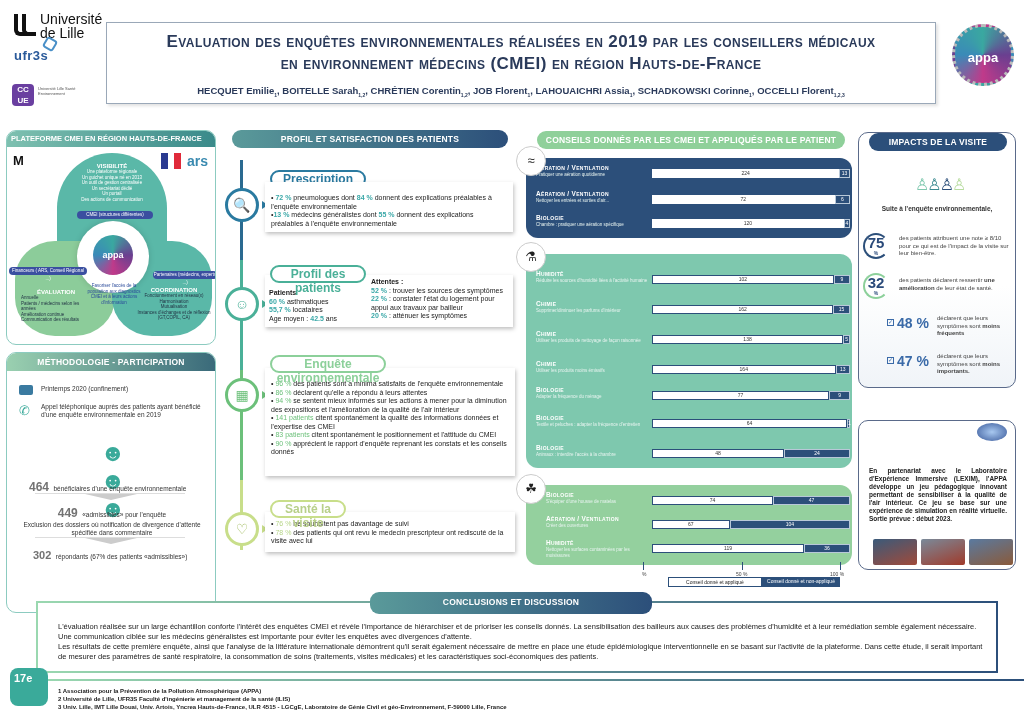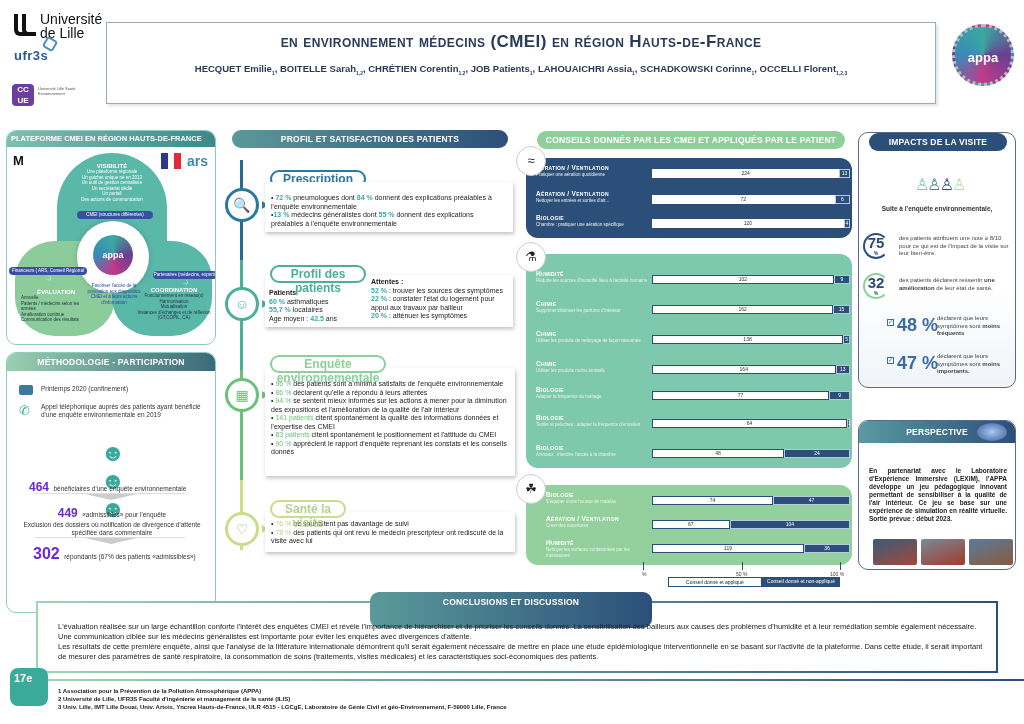--- a/index.html
+++ b/index.html
@@ -37,21 +37,21 @@
   .plat-h { font-size: 6px; font-weight: bold; color: #fff; text-align: center; }
   .plat-chip { height: 8px; border-radius: 4px; background: #3a4fa0; color: #fff; font-size: 4.5px; line-height: 8px; text-align: center; }
   .plat-m { left: 6px; top: 22px; font-size: 13px; font-weight: bold; color: #111; }
   .plat-ars { left: 180px; top: 22px; font-size: 14px; font-weight: bold; color: #3a8ab0; }
   .plat-fr { left: 154px; top: 22px; width: 20px; height: 16px; background: linear-gradient(90deg,#2a3a90 33%,#fff 33%,#fff 66%,#e02a3a 66%); }
   .method-panel { left: 6px; top: 352px; width: 210px; height: 261px; border: 1.5px solid #8ccbc0; border-radius: 10px; background: #fff; }
   .m-row { font-size: 6.5px; color: #333; line-height: 8px; }
   .m-icon { width: 14px; height: 10px; border-radius: 2px; background: #3a7aa0; }
   .m-phone { color: #3aaa9a; font-size: 13px; }
   .people-icon { left: 84px; top: 86px; width: 44px; height: 28px; color: #3aaa9a; font-size: 24px; text-align: center; }
-  .big-num { font-weight: bold; color: #6d28d9; }
+  .big-num { font-weight: bold; color: #737373; }
   .arrow-down { width: 0; height: 0; border-left: 26px solid transparent; border-right: 26px solid transparent; border-top: 6px solid #ccc; }
   .divider-line { height: 1px; background: #ddd; }
   
   .timeline-v { width: 3px; }
   .circle-icon { width: 34px; height: 34px; border-radius: 50%; border: 3px solid; background: #fff; text-align:center; line-height: 28px; font-size: 14px; }
   .subpill { height: 18px; border-radius: 9px; border: 2px solid; background: #fff; font-size: 12px; font-weight: bold; text-align: center; line-height: 14px; }
   .card { background: #fff; box-shadow: 1px 2px 4px rgba(0,0,0,0.25); padding: 4px 6px; font-size: 7px; line-height: 8.5px; color: #222; }
   .hl-blue { color: #3aa8a8; font-weight: bold; }
   .hl-green { color: #6cc07a; }
   .hl-lime { color: #b8d68a; }
@@ -66,21 +66,21 @@
   .bar-b { background: #2c4f7a; border: 1px solid #b8c8d8; font-size: 5px; text-align: center; line-height: 7px; color: #fff; }
   .chart-icon { width: 30px; height: 30px; border-radius: 50%; background: #fff; border: 1.5px solid #ccc; font-size: 13px; text-align:center; line-height:27px; }
   .axis-tick { width: 1px; height: 8px; background: #2c4f7a; }
   .axis-lbl { font-size: 5px; color: #444; }
   .legend-box { height: 10px; font-size: 5px; line-height: 9px; text-align: center; }
   
   .impact-panel { left: 858px; top: 132px; width: 158px; height: 256px; border: 1.5px solid #5a6a8a; border-radius: 10px; background: linear-gradient(180deg,#fff 60%,#f0f4f8); }
   .ring { width: 26px; height: 26px; border-radius: 50%; border: 2.5px solid; border-right-color: transparent !important; text-align: center; font-weight: bold; color: #2a4a7a; font-size: 15px; line-height: 16px; }
   .ring small { display:block; font-size: 5px; line-height: 4px; }
   .imp-txt { font-size: 6px; color: #444; line-height: 7.5px; }
-  .imp-pct { font-size: 18px; font-weight: bold; color: #3a6aa8; }
+  .imp-pct { font-size: 14px; font-weight: bold; color: #3a6aa8; }
   .chk { width: 7px; height: 7px; border: 1px solid #3a6aa8; font-size: 6px; line-height: 5px; text-align:center; color:#3a6aa8; }
   .persp-panel { left: 858px; top: 420px; width: 158px; height: 150px; border: 1.5px solid #5a6a8a; border-radius: 10px; background: #fff; }
   .persp-text { font-size: 6.5px; font-weight: bold; color: #222; line-height: 8px; text-align: justify; }
   .thumb { width: 44px; height: 26px; border-radius: 2px; }
   
   .concl-panel { left: 36px; top: 601px; width: 962px; height: 72px; border: 2px solid; border-image: linear-gradient(90deg,#9ad8b0,#2c4f7a) 1; border-top: none; border-radius: 10px; background: #fff; }
   .concl-line { left: 36px; top: 601px; width: 962px; height: 2px; background: linear-gradient(90deg,#9ad8b0,#2c4f7a); }
   .concl-text { font-size: 7.5px; color: #222; line-height: 10px; }
   .footer-line { left: 42px; top: 679px; width: 982px; height: 2px; background: linear-gradient(90deg,#9ad8b0,#2c4f7a); }
   .foot-logo { left: 10px; top: 668px; width: 38px; height: 38px; background: #3aaa9a; border-radius: 8px; color: #fff; font-size: 11px; font-weight:bold; padding: 4px; }
@@ -92,26 +92,27 @@
 <div class="abs logo-ul">
   <div class="mark"></div>
   <div class="mark2"></div>
   <div class="txt">Université<br>de Lille</div>
 </div>
 <div class="abs logo-ufr"><span>ufr3s</span><div class="hex"></div></div>
 <div class="abs logo-cc">CC<br>UE</div>
 <div class="abs logo-cc-txt">Université Lille Santé Environnement</div>
 
 <div class="abs title-box">
+  <div class="title-line">Evaluation des enquêtes environnementales réalisées en 2019 par les conseillers médicaux</div>
   <div class="title-line">en environnement médecins (CMEI) en région Hauts-de-France</div>
   <div class="authors">
     <span>HECQUET Emilie</span><sub>1</sub>,
     <span>BOITELLE Sarah</span><sub>1,2</sub>,
     <span>CHRÉTIEN Corentin</span><sub>1,2</sub>,
-    <span>JOB Patients</span><sub>1</sub>,
+    <span>JOB Florent</span><sub>1</sub>,
     <span>LAHOUAICHRI Assia</span><sub>1</sub>,
     <span>SCHADKOWSKI Corinne</span><sub>1</sub>,
     <span>OCCELLI Florent</span><sub>1,2,3</sub>
   </div>
 </div>
 <div class="abs appa-logo">appa</div>
 
 <div class="abs plat-panel">
   <div class="abs plat-head">PLATEFORME CMEI EN RÉGION HAUTS-DE-FRANCE</div>
   <div class="abs plat-m">M</div>
@@ -165,21 +166,21 @@
   <div class="abs divider-line" style="left:28px;top:140px;width:150px;"></div>
   <div class="abs arrow-down" style="left:78px;top:141px;"></div>
   <div class="abs" style="left:10px;top:150px;width:190px;text-align:center;">
     <span class="big-num" style="font-size:12px;">449</span>
     <span class="m-row">«admissibles» pour l'enquête</span>
     <div class="m-row">Exclusion des dossiers où notification de divergence d'attente spécifiée dans commentaire</div>
   </div>
   <div class="abs divider-line" style="left:28px;top:184px;width:150px;"></div>
   <div class="abs arrow-down" style="left:78px;top:185px;"></div>
   <div class="abs" style="left:26px;top:192px;width:190px;">
-    <span class="big-num" style="font-size:16px;">302</span>
+    <span class="big-num" style="font-size:11px;">302</span>
     <span class="m-row">répondants (67% des patients «admissibles»)</span>
   </div>
 </div>
 
 <div class="pill pill-dark" style="left:232px;top:130px;width:276px;">PROFIL ET SATISFACTION DES PATIENTS</div>
 <div class="abs timeline-v" style="left:240px;top:160px;height:100px;background:#2a6a90;"></div>
 <div class="abs timeline-v" style="left:240px;top:260px;height:110px;background:#4ab098;"></div>
 <div class="abs timeline-v" style="left:240px;top:370px;height:110px;background:#6cc07a;"></div>
 <div class="abs timeline-v" style="left:240px;top:480px;height:70px;background:#c8de8a;"></div>
 
@@ -366,31 +367,30 @@
   <div class="abs imp-txt" style="left:40px;top:144px;width:110px;"><span>des patients déclarent ressentir </span><b>une amélioration</b><span> de leur état de santé.</span></div>
   <div class="abs chk" style="left:28px;top:186px;">✓</div>
   <div class="abs imp-pct" style="left:38px;top:182px;">48 %</div>
   <div class="abs imp-txt" style="left:78px;top:182px;width:72px;"><span>déclarent que leurs symptômes sont </span><b>moins fréquents</b></div>
   <div class="abs chk" style="left:28px;top:224px;">✓</div>
   <div class="abs imp-pct" style="left:38px;top:220px;">47 %</div>
   <div class="abs imp-txt" style="left:78px;top:220px;width:72px;"><span>déclarent que leurs symptômes sont </span><b>moins importants.</b></div>
 </div>
 
 <div class="abs persp-panel">
-  <div class="pill pill-navy" style="left:0;top:0;width:156px;height:22px;line-height:22px;border-radius:9px 9px 0 0;background:linear-gradient(90deg,#5a9aa0,#2c4f7a);">PERSPECTIVE</div>
   <div class="abs" style="left:118px;top:2px;width:30px;height:18px;border-radius:50%;background:radial-gradient(#a8c8f0,#3a5a9a);"></div>
   <div class="abs persp-text" style="left:10px;top:46px;width:138px;">En partenariat avec le Laboratoire d'Expérience Immersive (LEXIM), l'APPA développe un jeu pédagogique innovant permettant de sensibiliser à la qualité de l'air intérieur. Ce jeu se base sur une expérience de simulation en réalité virtuelle. Sortie prévue : début 2023.</div>
   <div class="abs thumb" style="left:14px;top:118px;background:linear-gradient(160deg,#3a5a7a,#a04a3a);"></div>
   <div class="abs thumb" style="left:62px;top:118px;background:linear-gradient(160deg,#7a8a9a,#a03a2a);"></div>
   <div class="abs thumb" style="left:110px;top:118px;background:linear-gradient(160deg,#5a7aa0,#8a5a3a);"></div>
 </div>
 
 <div class="abs concl-panel"></div>
 <div class="abs concl-line"></div>
-<div class="pill pill-dark" style="left:370px;top:592px;width:282px;height:36px;line-height:20px;">CONCLUSIONS ET DISCUSSION</div>
+<div class="pill pill-dark" style="left:370px;top:592px;width:282px;height:22px;line-height:20px;">CONCLUSIONS ET DISCUSSION</div>
 <div class="abs concl-text" style="left:58px;top:622px;width:930px;">
   <div>L'évaluation réalisée sur un large échantillon conforte l'intérêt des enquêtes CMEI et révèle l'importance de hiérarchiser et de prioriser les conseils donnés. La sensibilisation des bailleurs aux causes des problèmes d'humidité et à leur remédiation semble également nécessaire. Une communication ciblée sur les médecins généralistes est importante pour éviter les enquêtes avec divergences d'attente.</div>
   <div>Les résultats de cette première enquête, ainsi que l'analyse de la littérature internationale démontrent qu'il serait également nécessaire de mettre en place une étude épidémiologique interventionnelle en se basant sur l'activité de la plateforme. Dans cette étude, il serait important de mesurer des paramètres de santé respiratoire, la consommation de soins (traitements, visites médicales) et les caractéristiques soci-économiques des patients.</div>
 </div>
 
 <div class="abs footer-line"></div>
 <div class="abs foot-logo">17e</div>
 <div class="abs foot-notes">
   <div>1 Association pour la Prévention de la Pollution Atmosphérique (APPA)</div>
   <div>2 Université de Lille, UFR3S Faculté d'ingénierie et management de la santé (ILIS)</div>

